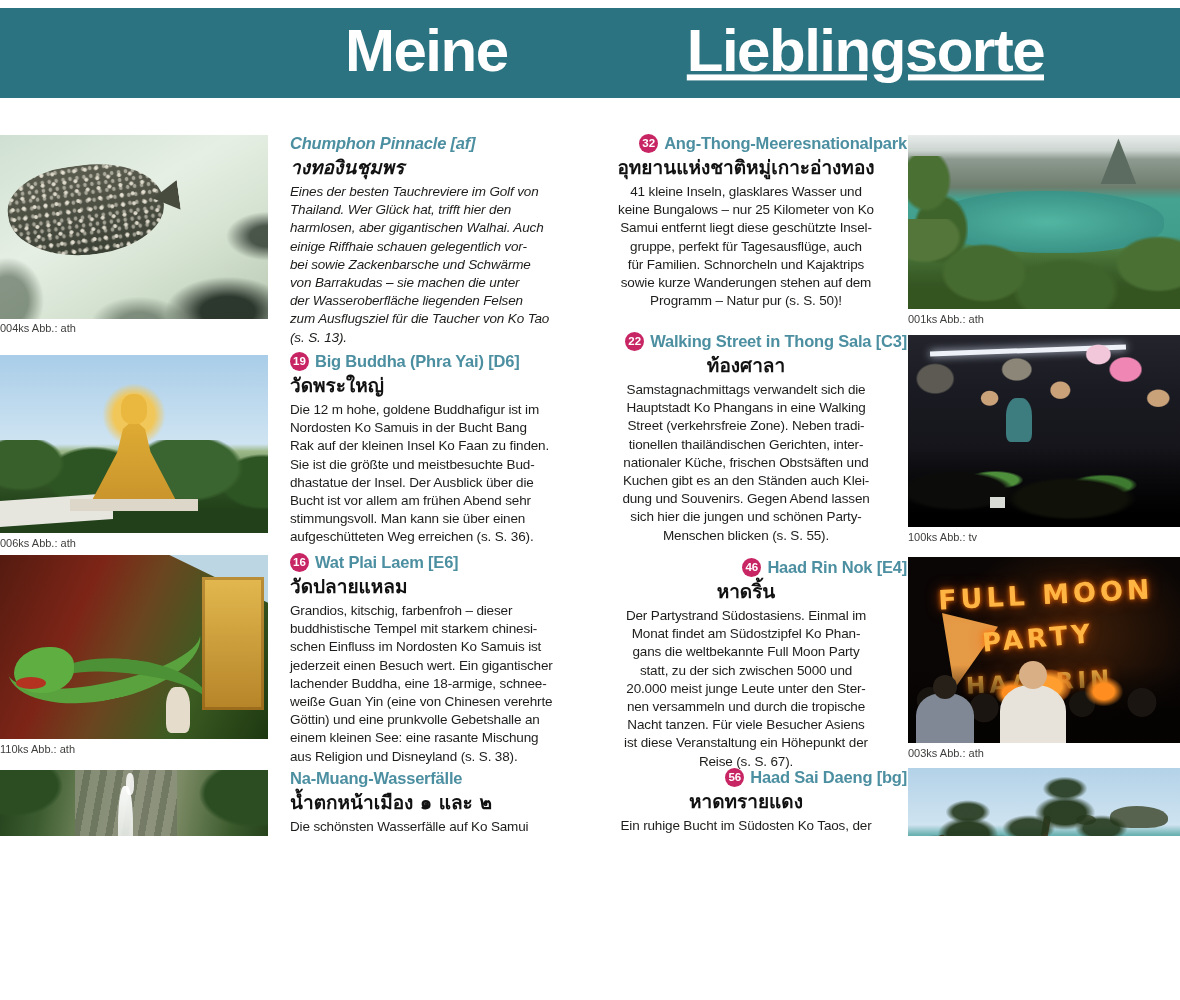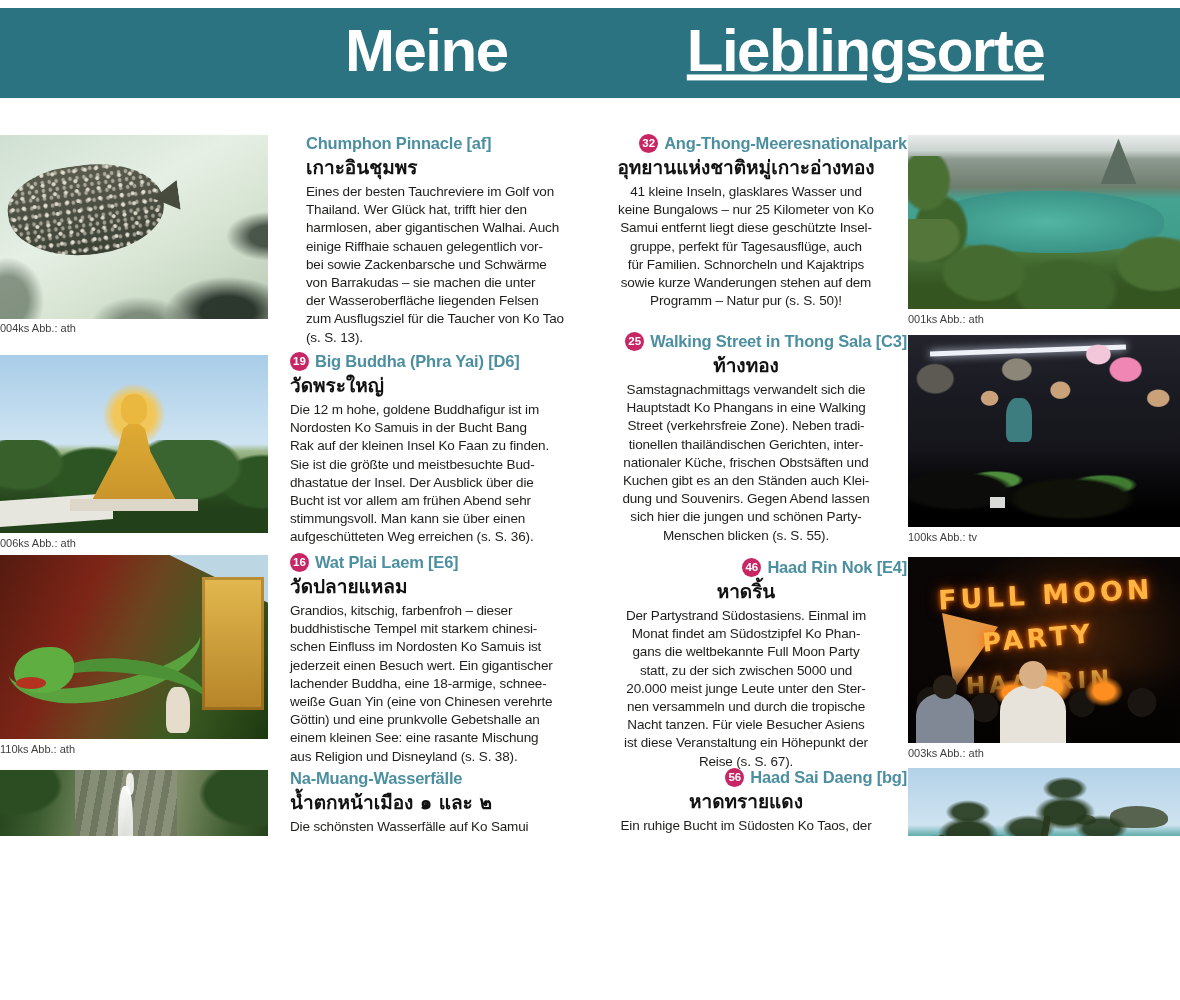--- a/index.html
+++ b/index.html
@@ -18,21 +18,21 @@
   .entry.right .title-row{justify-content:flex-end;}
   .title{color:#4c8fa1;font-weight:bold;font-size:16.5px;letter-spacing:-0.2px;}
   .badge{display:inline-flex;align-items:center;justify-content:center;flex:0 0 auto;
         width:19px;height:19px;border-radius:50%;background:#c82564;color:#fff;
         font-size:11.5px;font-weight:bold;}
   .badge:empty{display:none;}
   .thai{font-family:"DejaVu Sans",sans-serif;font-weight:bold;font-size:19px;
         line-height:26px;color:#111;margin-bottom:3px;}
   .body{font-size:13.5px;line-height:18.2px;letter-spacing:-0.15px;color:#1d1d1b;
         white-space:pre-line;}
-  #e0{left:306px;top:132px;} #e1{left:290px;top:350px;}
+  #e0{left:290px;top:132px;font-style:italic;} #e1{left:290px;top:350px;}
   #e2{left:290px;top:551px;} #e3{left:290px;top:767px;}
   #e4{left:585px;top:132px;} #e5{left:585px;top:330px;}
   #e6{left:585px;top:556px;} #e7{left:585px;top:766px;}
   
   .photo{position:absolute;overflow:hidden;}
   .cap{position:absolute;font-size:11px;line-height:12px;color:#3e3e3d;}
   .cap.r{text-align:left;}
   #ph1{left:0;top:135px;width:268px;height:184px;
     background:
       radial-gradient(90px 50px at 85% 96%, rgba(18,28,20,.85) 30%, transparent 70%),
@@ -279,21 +279,21 @@
     <div class="p8-palm p8-palm2"></div>
     <div class="p8-bush"></div>
   </div>
   <div class="cap" id="cap8">008ks Abb.: ath</div>
 
   <div class="entry" id="e0">
     <div class="title-row">
 
       <span class="title">Chumphon Pinnacle [af]</span>
     </div>
-    <div class="thai">เกาะอินชุมพร</div>
+    <div class="thai">างทองินชุมพร</div>
     <div class="body">Eines der besten Tauchreviere im Golf von
 Thailand. Wer Glück hat, trifft hier den
 harmlosen, aber gigantischen Walhai. Auch
 einige Riffhaie schauen gelegentlich vor-
 bei sowie Zackenbarsche und Schwärme
 von Barrakudas – sie machen die unter
 der Wasseroberfläche liegenden Felsen
 zum Ausflugsziel für die Taucher von Ko Tao
 (s. S. 13).</div>
   </div>
@@ -356,24 +356,24 @@
 keine Bungalows – nur 25 Kilometer von Ko
 Samui entfernt liegt diese geschützte Insel-
 gruppe, perfekt für Tagesausflüge, auch
 für Familien. Schnorcheln und Kajaktrips
 sowie kurze Wanderungen stehen auf dem
 Programm – Natur pur (s. S. 50)!</div>
   </div>
 
   <div class="entry right" id="e5">
     <div class="title-row">
-      <span class="badge">25</span>
+      <span class="badge">22</span>
       <span class="title">Walking Street in Thong Sala [C3]</span>
     </div>
-    <div class="thai">ท้างทอง</div>
+    <div class="thai">ท้องศาลา</div>
     <div class="body">Samstagnachmittags verwandelt sich die
 Hauptstadt Ko Phangans in eine Walking
 Street (verkehrsfreie Zone). Neben tradi-
 tionellen thailändischen Gerichten, inter-
 nationaler Küche, frischen Obstsäften und
 Kuchen gibt es an den Ständen auch Klei-
 dung und Souvenirs. Gegen Abend lassen
 sich hier die jungen und schönen Party-
 Menschen blicken (s. S. 55).</div>
   </div>

